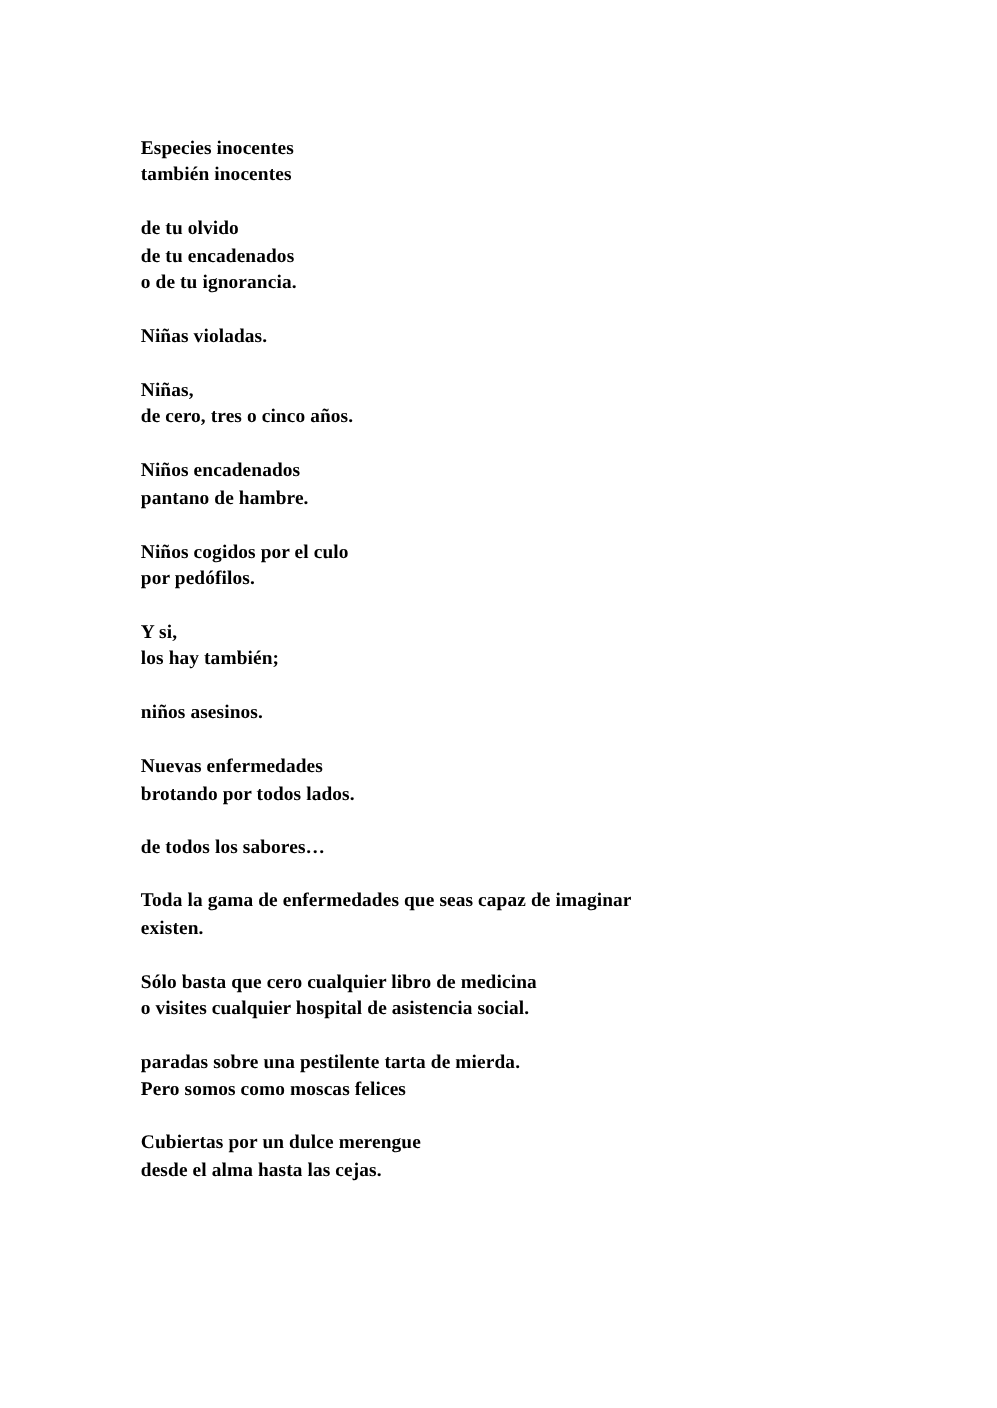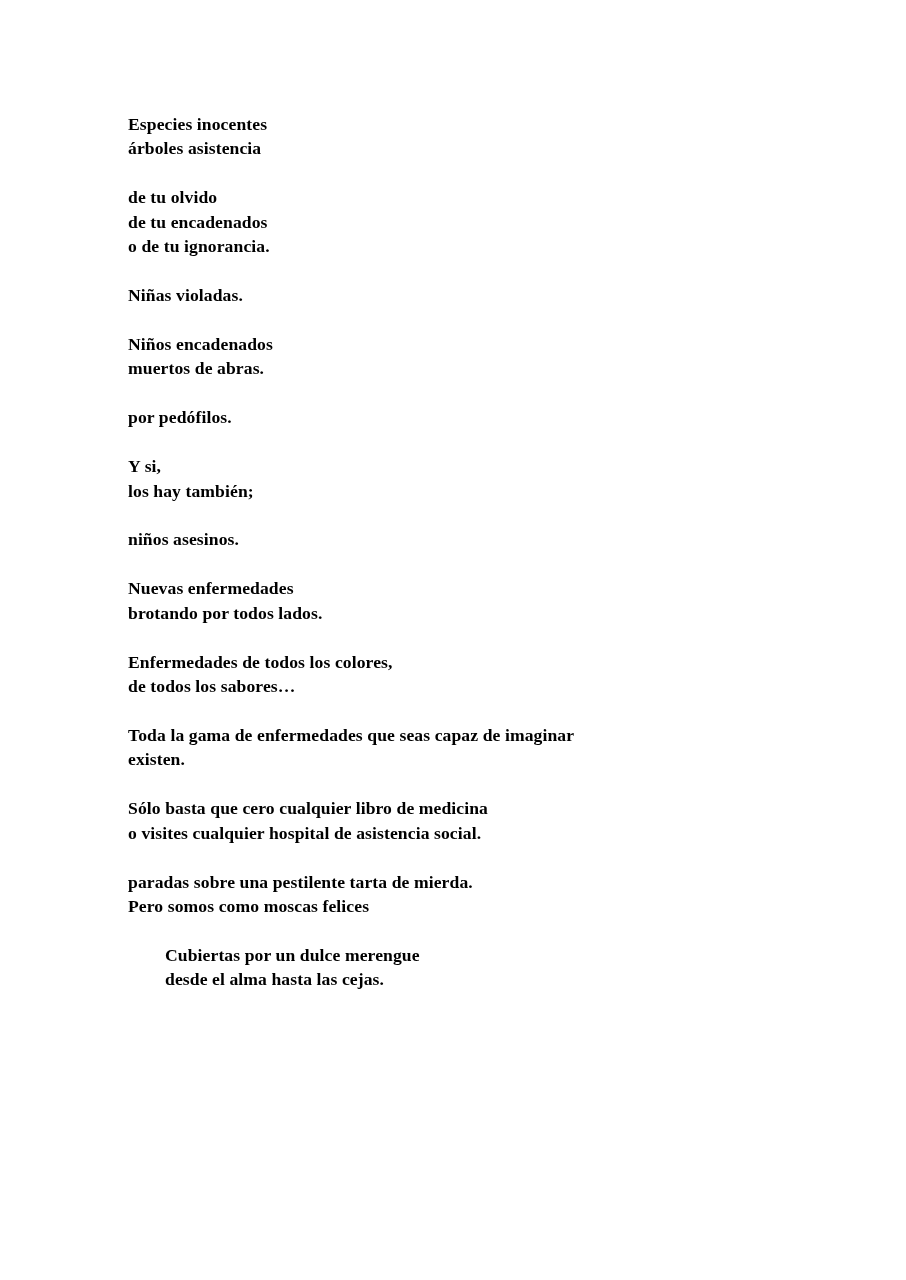--- a/index.html
+++ b/index.html
@@ -17,86 +17,89 @@
   .page {
     position: relative;
     width: 906px;
     height: 1280px;
     background: #ffffff;
     box-sizing: border-box;
   }
   .text-body {
     position: absolute;
     left: 128px;
-    top: 112px;
+    top: 122px;
     width: 700px;
   }
   .stanza {
     margin: 0 0 24.5px 0;
   }
   .stanza:last-child {
     margin-bottom: 0;
-    margin-left: 37px;
   }
   .line {
     font-family: "Liberation Serif", serif;
     font-weight: bold;
     font-size: 17.6px;
     line-height: 24.4px;
     letter-spacing: 0.1px;
     white-space: pre-wrap;
   }
 </style>
 </head>
 <body>
 
 <div class="page">
   <div class="text-body">
 
     <div class="stanza">
       <div class="line">Especies inocentes</div>
-      <div class="line">árboles asistencia</div>
+      <div class="line">también inocentes</div>
     </div>
 
     <div class="stanza">
       <div class="line">de tu olvido</div>
       <div class="line">de tu encadenados</div>
       <div class="line">o de tu ignorancia.</div>
     </div>
 
     <div class="stanza">
       <div class="line">Niñas violadas.</div>
     </div>
 
+    <div class="stanza">
+      <div class="line">Niñas,</div>
+      <div class="line">de cero, tres o cinco años.</div>
+    </div>
 
     <div class="stanza">
       <div class="line">Niños encadenados</div>
-      <div class="line">muertos de abras.</div>
+      <div class="line">pantano de hambre.</div>
     </div>
 
     <div class="stanza">
+      <div class="line">Niños cogidos por el culo</div>
       <div class="line">por pedófilos.</div>
     </div>
 
     <div class="stanza">
       <div class="line">Y si,</div>
       <div class="line">los hay también;</div>
     </div>
 
     <div class="stanza">
       <div class="line">niños asesinos.</div>
     </div>
 
     <div class="stanza">
       <div class="line">Nuevas enfermedades</div>
       <div class="line">brotando por todos lados.</div>
     </div>
 
     <div class="stanza">
-      <div class="line">Enfermedades de todos los colores,</div>
       <div class="line">de todos los sabores…</div>
     </div>
 
     <div class="stanza">
       <div class="line">Toda la gama de enfermedades que seas capaz de imaginar</div>
       <div class="line">existen.</div>
     </div>
 
     <div class="stanza">
       <div class="line">Sólo basta que cero cualquier libro de medicina</div>

